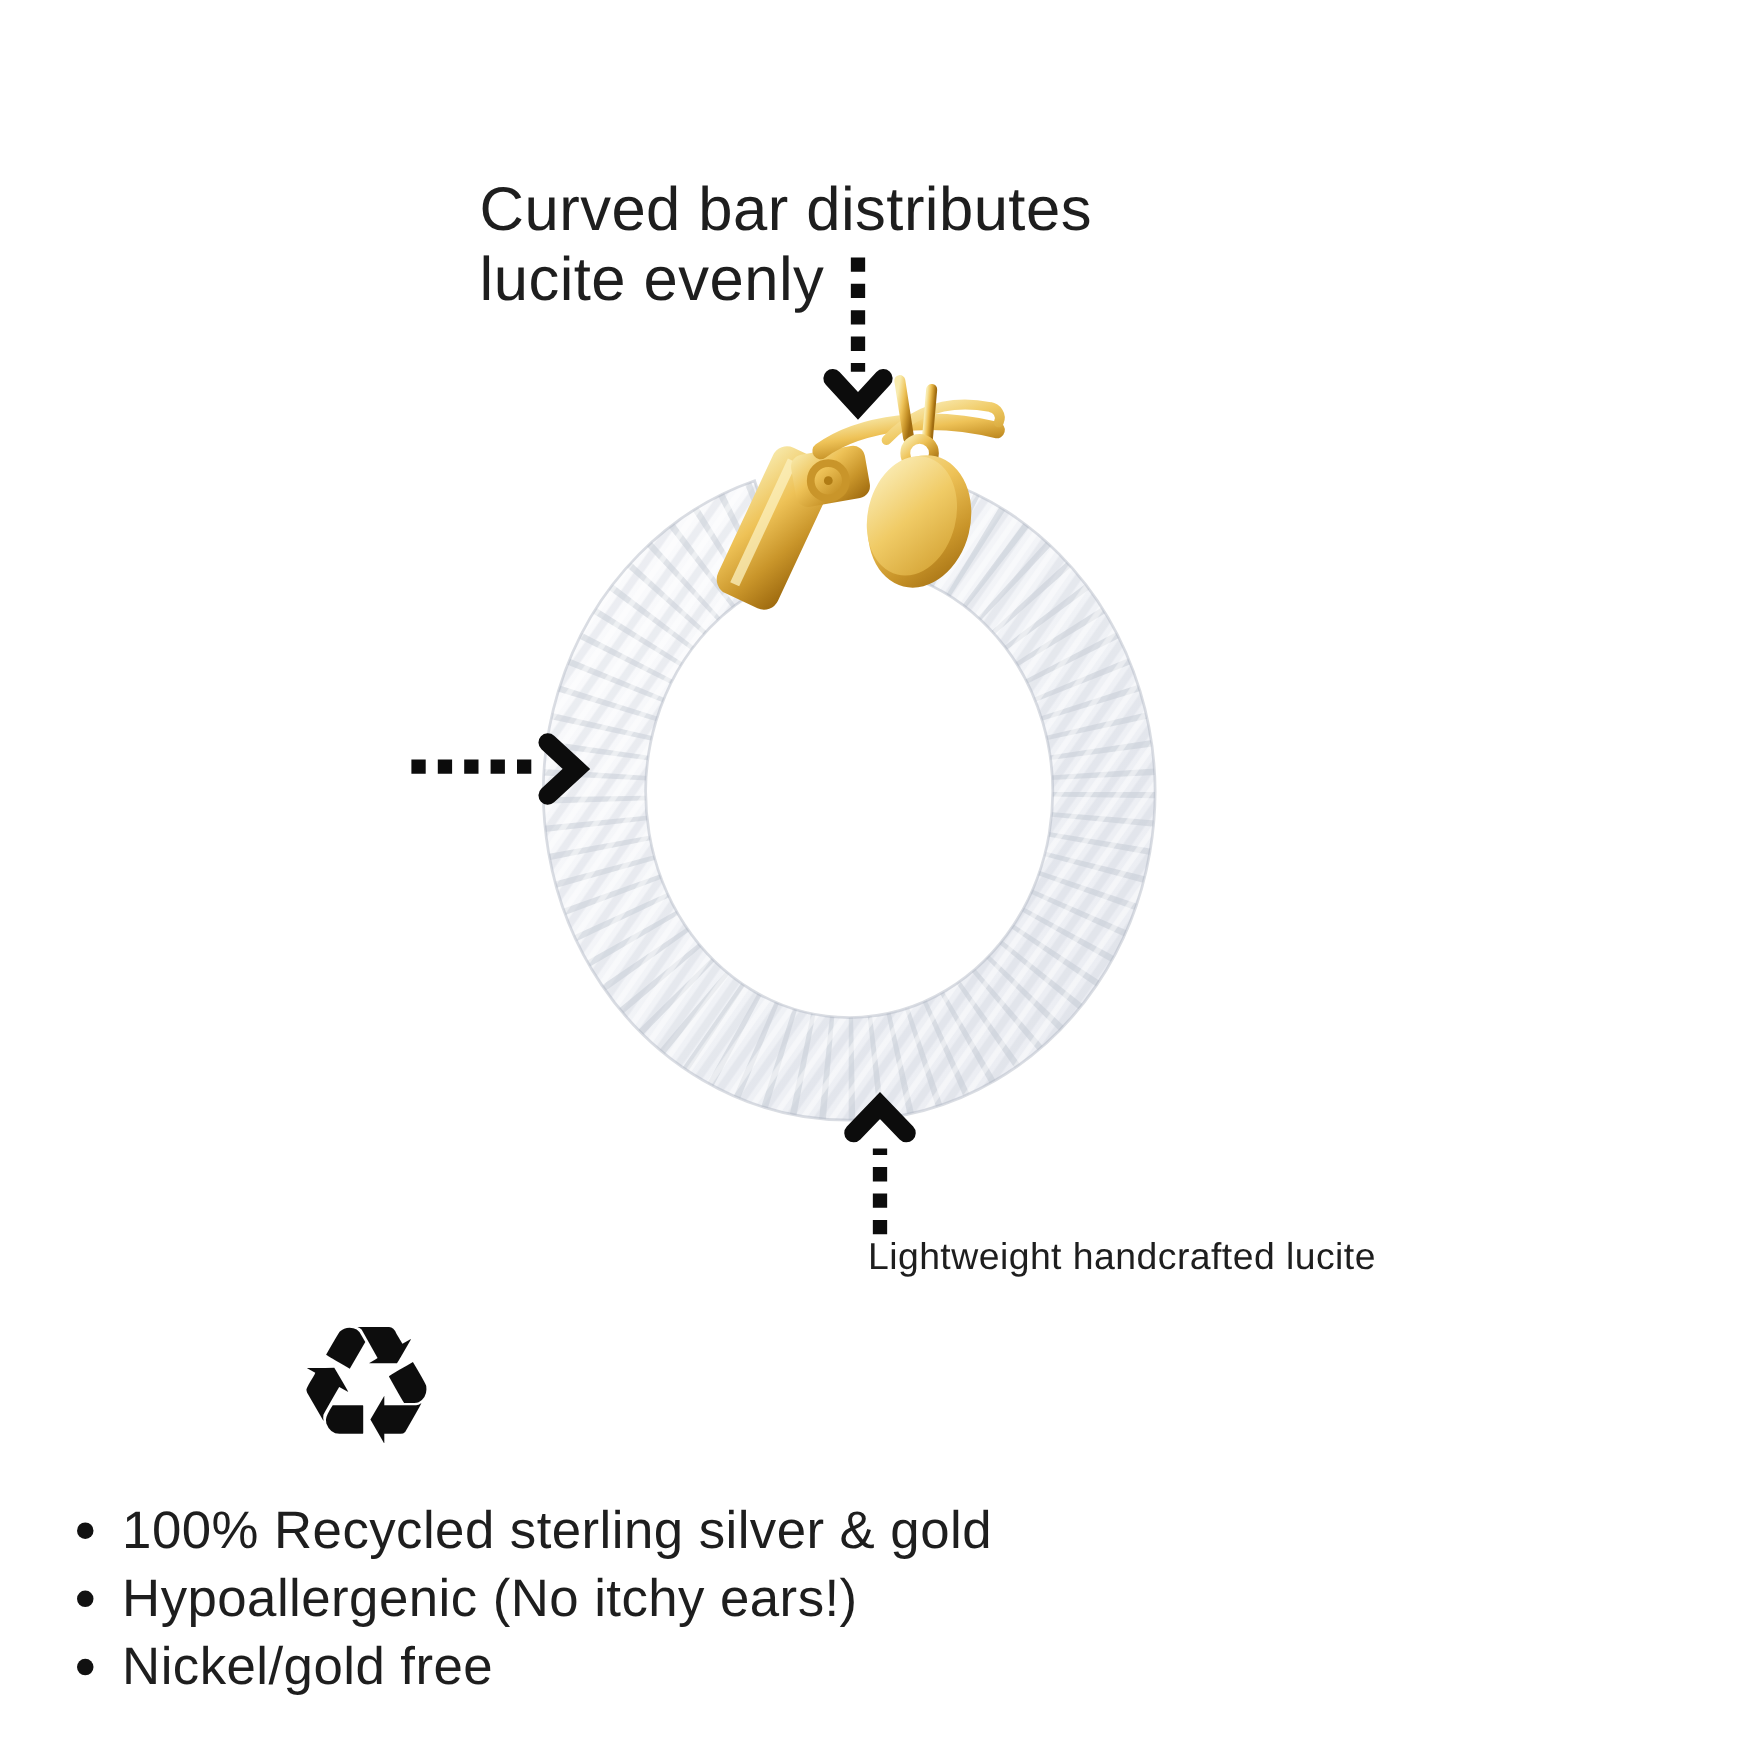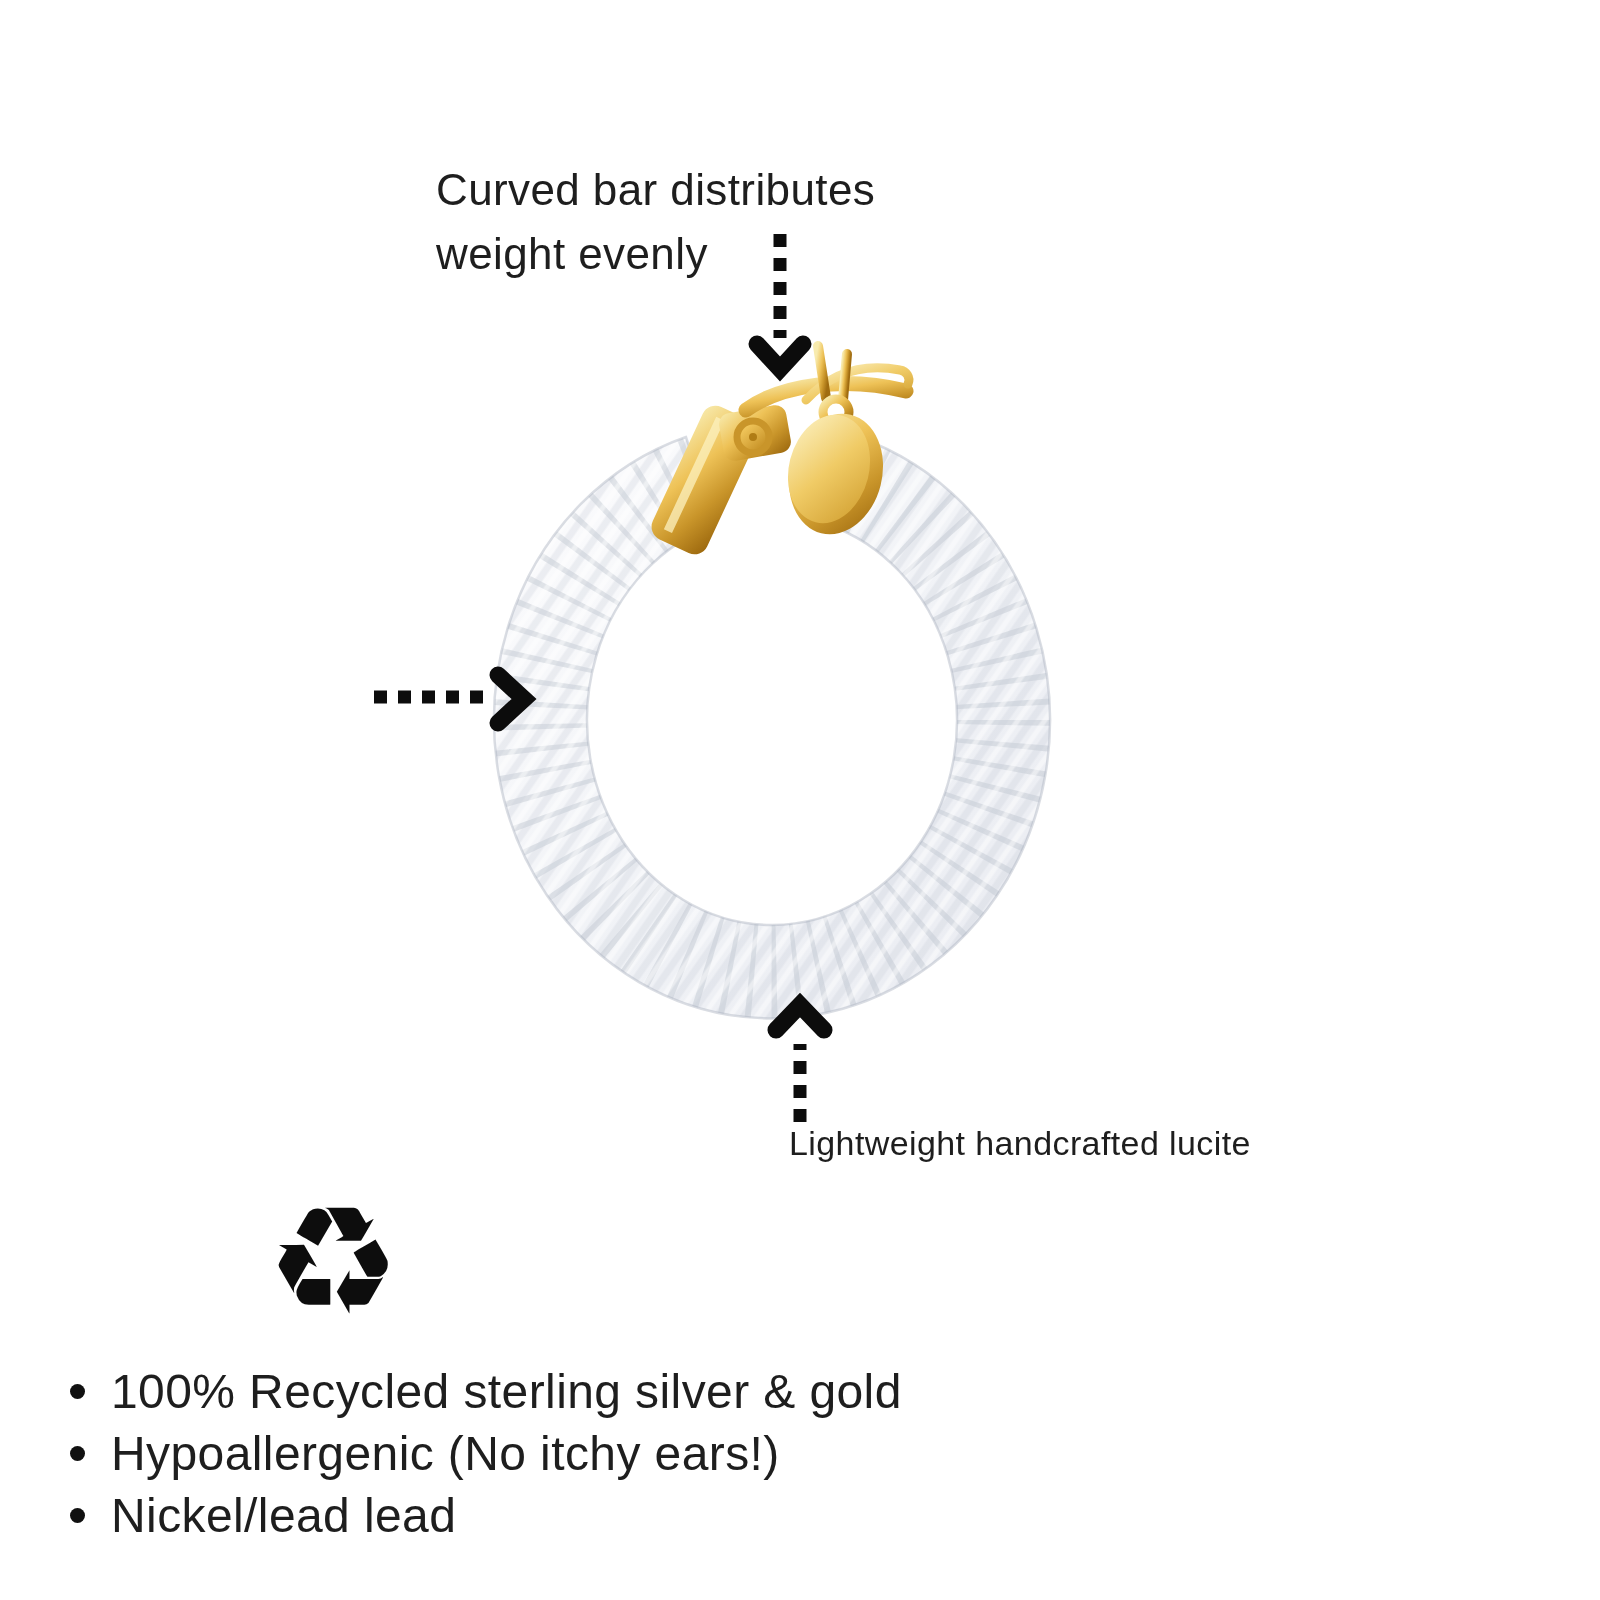--- a/index.html
+++ b/index.html
@@ -1,37 +1,37 @@
 <!DOCTYPE html>
 <html><head>
 <meta charset="utf-8">
 <style>
   html,body{margin:0;padding:0;background:#fff}
   .canvas{position:relative;width:1600px;height:1600px;background:#ffffff;overflow:hidden;
           font-family:"Liberation Sans","DejaVu Sans",sans-serif;color:#1e1e1e}
-  .label{position:absolute;font-size:44px;line-height:64px;letter-spacing:.4px;white-space:nowrap}
+  .label{position:absolute;font-size:56px;line-height:64px;letter-spacing:.4px;white-space:nowrap}
   #top-label{left:436px;top:158px}
   #left-label{left:30px;top:630px}
   #bottom-label{left:789px;top:1111px;font-size:34px}
   #earring-svg{position:absolute;left:0;top:0;width:1600px;height:1600px}
   #recycle-icon{position:absolute;left:266px;top:1186px;font-size:150px;line-height:150px;
                 color:#0d0d0d;font-family:"DejaVu Sans",sans-serif}
   ul.features{position:absolute;left:62px;top:1360px;margin:0;padding:0;list-style:none;
               font-size:48px;letter-spacing:.4px}
   ul.features li{display:flex;align-items:center;height:62px}
   .dot{width:15px;height:15px;border-radius:50%;background:#111;flex:none;margin:0 26px 0 8px}
 </style>
 </head>
 <body>
 
 <div class="canvas">
 
   <div id="top-label" class="label">
     <span>Curved bar distributes</span><br>
-    <span>weight evenly</span>
+    <span>lucite evenly</span>
   </div>
 
 
   <div id="bottom-label" class="label">
     <span>Lightweight handcrafted lucite</span>
   </div>
 
   <svg id="earring-svg" viewBox="0 0 1600 1600">
     <defs>
       <linearGradient id="lucite" x1="0" y1="0" x2="1" y2="1">
@@ -115,17 +115,17 @@
     <li>
       <span class="dot"></span>
       <span>100% Recycled sterling silver &amp; gold</span>
     </li>
     <li>
       <span class="dot"></span>
       <span>Hypoallergenic (No itchy ears!)</span>
     </li>
     <li>
       <span class="dot"></span>
-      <span>Nickel/lead lead</span>
+      <span>Nickel/gold free</span>
     </li>
   </ul>
 
 </div>
 
 </body></html>

